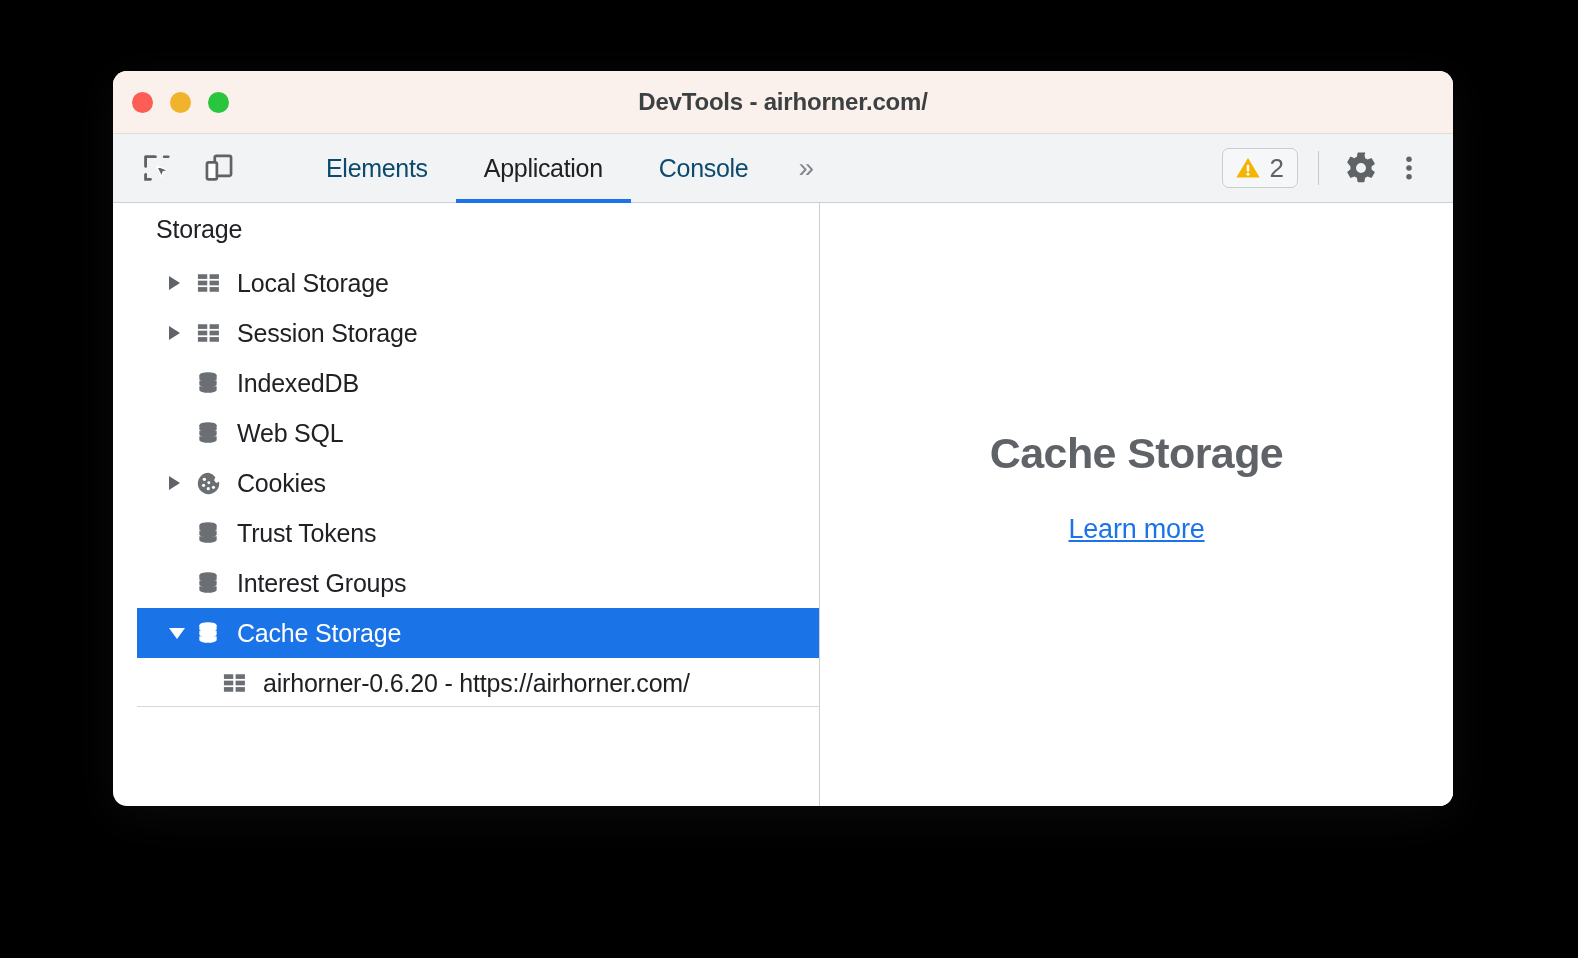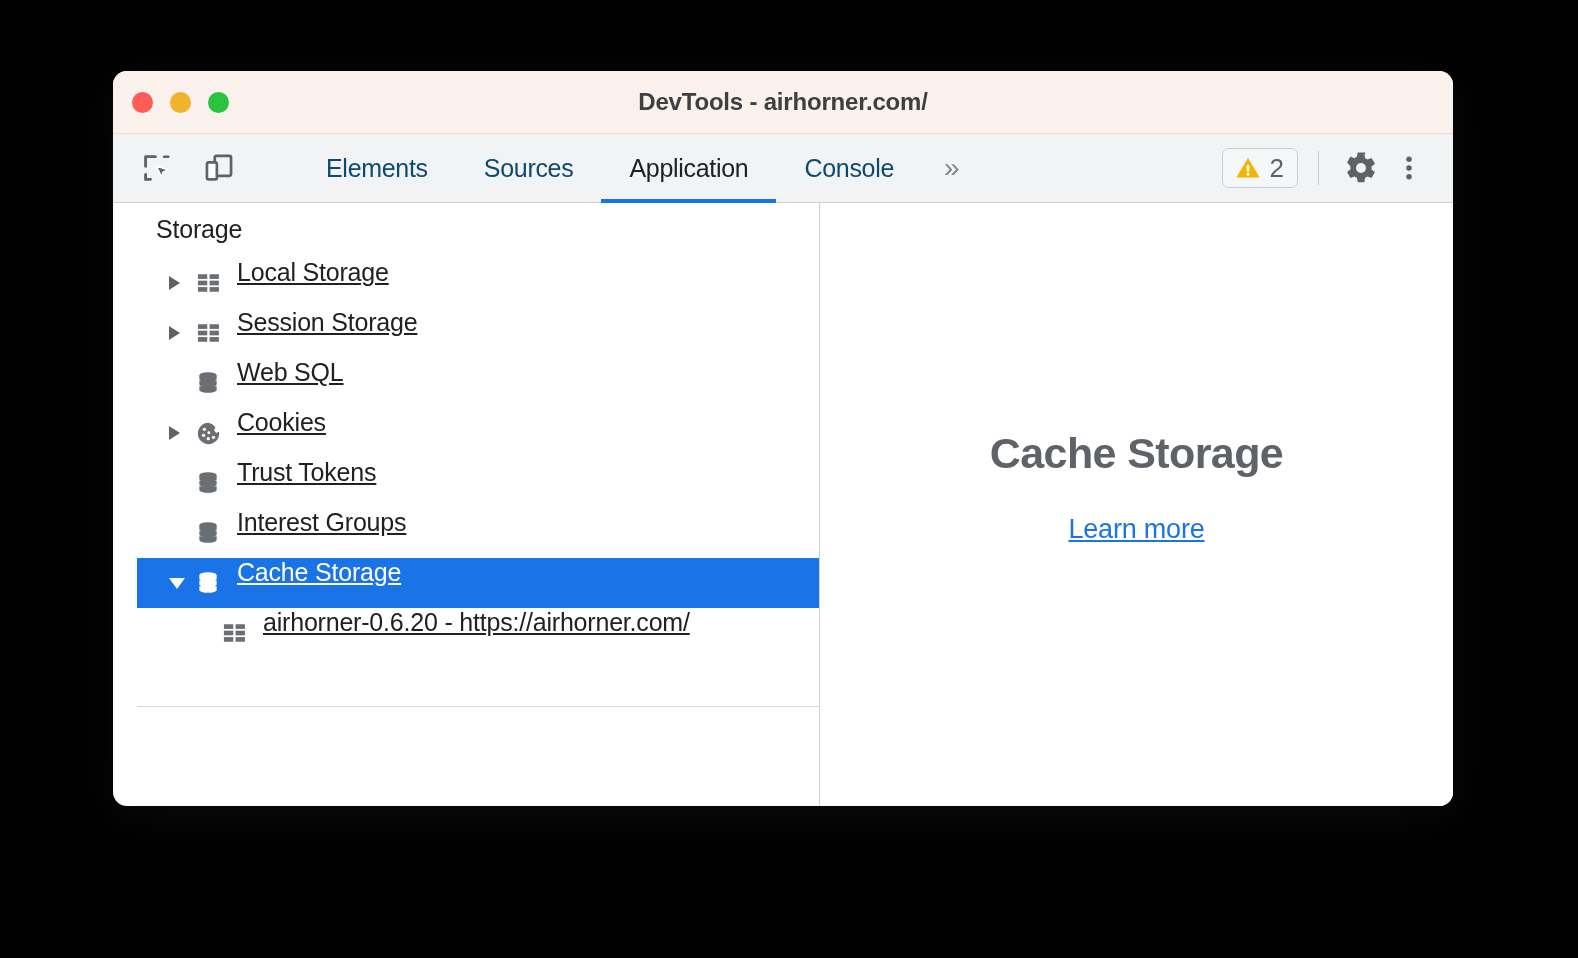--- a/index.html
+++ b/index.html
@@ -175,26 +175,26 @@
     padding: 12px 0 0 19px;
     letter-spacing: -0.2px;
   }
 
   #tree {
     margin-top: 14px;
   }
   .tree-row {
     height: 50px;
     display: flex;
+    align-items: center;
     padding-left: 32px;
     font-size: 25px;
     color: #202124;
     letter-spacing: -0.2px;
     white-space: nowrap;
-    text-decoration: underline;
   }
   .tree-row.child {
     padding-left: 84px;
   }
   .tree-row.selected {
     background: #1b73e8;
     color: #ffffff;
   }
   .twisty {
     width: 26px;
@@ -284,23 +284,20 @@
             <rect x="9" y="3.5" width="11.5" height="14" rx="1.2" fill="none" stroke="#5f6368" stroke-width="1.9"></rect>
             <rect x="3.5" y="8" width="7" height="12" rx="1.2" fill="#ffffff" stroke="#5f6368" stroke-width="1.9"></rect>
           </svg>
         </div>
         <div class="tb-sep"></div>
       </div>
 
       <div id="tabs">
         <div class="tab">
             <span>Elements</span>
-          </div>
-        <div class="tab">
-            <span>Sources</span>
           </div>
         <div class="tab active">
             <span>Application</span>
           </div>
         <div class="tab">
             <span>Console</span>
           </div>
         <div class="tab more">
             <span>»</span>
           </div>
@@ -365,20 +362,32 @@
                 <rect x="12.5" y="4.5" width="8" height="4" fill="#6b6f73"></rect>
                 <rect x="2.5" y="10" width="8" height="4" fill="#6b6f73"></rect>
                 <rect x="12.5" y="10" width="8" height="4" fill="#6b6f73"></rect>
                 <rect x="2.5" y="15.5" width="8" height="4" fill="#6b6f73"></rect>
                 <rect x="12.5" y="15.5" width="8" height="4" fill="#6b6f73"></rect>
               </svg>
             </span>
             <span class="tlabel">Session Storage</span>
           </div>
 
+          <div class="tree-row">
+            <span class="twisty"></span>
+            <span class="ticon">
+              <svg width="26" height="26" viewBox="0 0 24 24" aria-hidden="true">
+                <ellipse cx="12" cy="5" rx="8" ry="3" fill="#6b6f73"></ellipse>
+                <path d="M4 5v3.2c0 1.6 3.6 2.9 8 2.9s8-1.3 8-2.9V5z" fill="#6b6f73"></path>
+                <path d="M4 10v3.2c0 1.6 3.6 2.9 8 2.9s8-1.3 8-2.9V10z" fill="#6b6f73"></path>
+                <path d="M4 15v3.2c0 1.6 3.6 2.9 8 2.9s8-1.3 8-2.9V15z" fill="#6b6f73"></path>
+              </svg>
+            </span>
+            <span class="tlabel">IndexedDB</span>
+          </div>
 
           <div class="tree-row">
             <span class="twisty"></span>
             <span class="ticon">
               <svg width="26" height="26" viewBox="0 0 24 24" aria-hidden="true">
                 <ellipse cx="12" cy="5" rx="8" ry="3" fill="#6b6f73"></ellipse>
                 <path d="M4 5v3.2c0 1.6 3.6 2.9 8 2.9s8-1.3 8-2.9V5z" fill="#6b6f73"></path>
                 <path d="M4 10v3.2c0 1.6 3.6 2.9 8 2.9s8-1.3 8-2.9V10z" fill="#6b6f73"></path>
                 <path d="M4 15v3.2c0 1.6 3.6 2.9 8 2.9s8-1.3 8-2.9V15z" fill="#6b6f73"></path>
               </svg>

